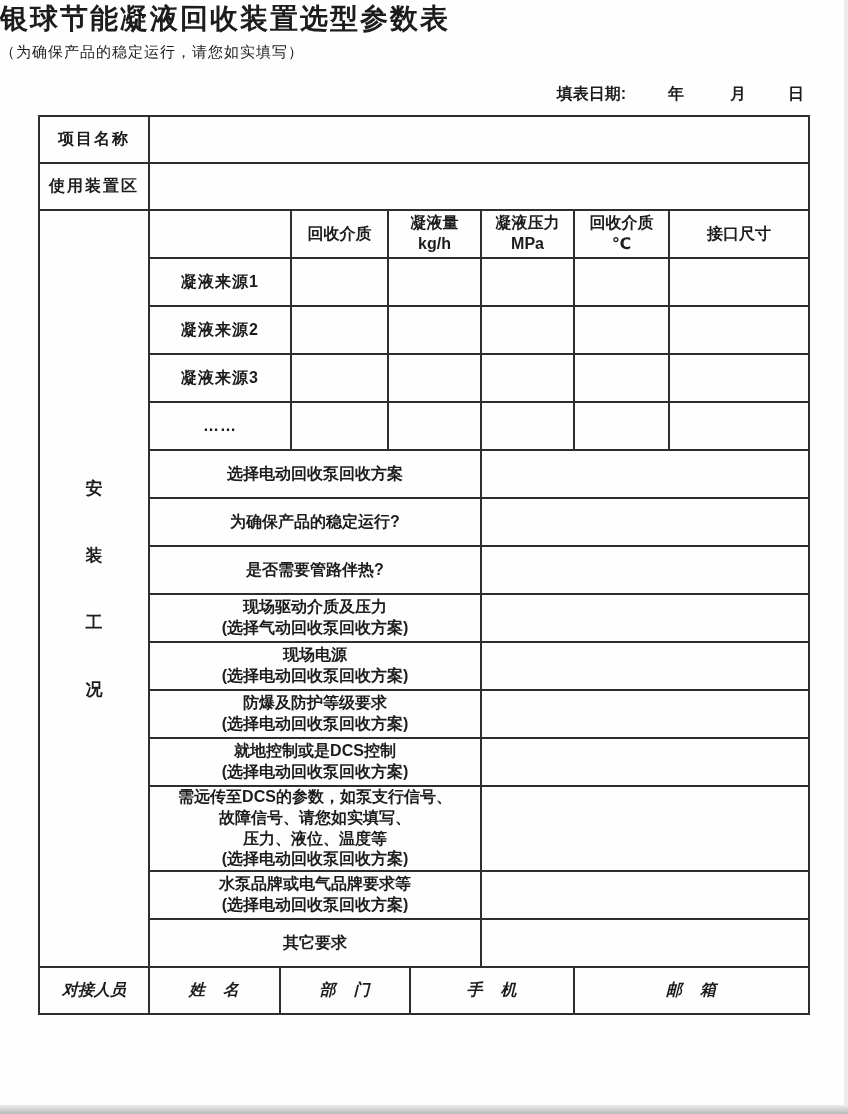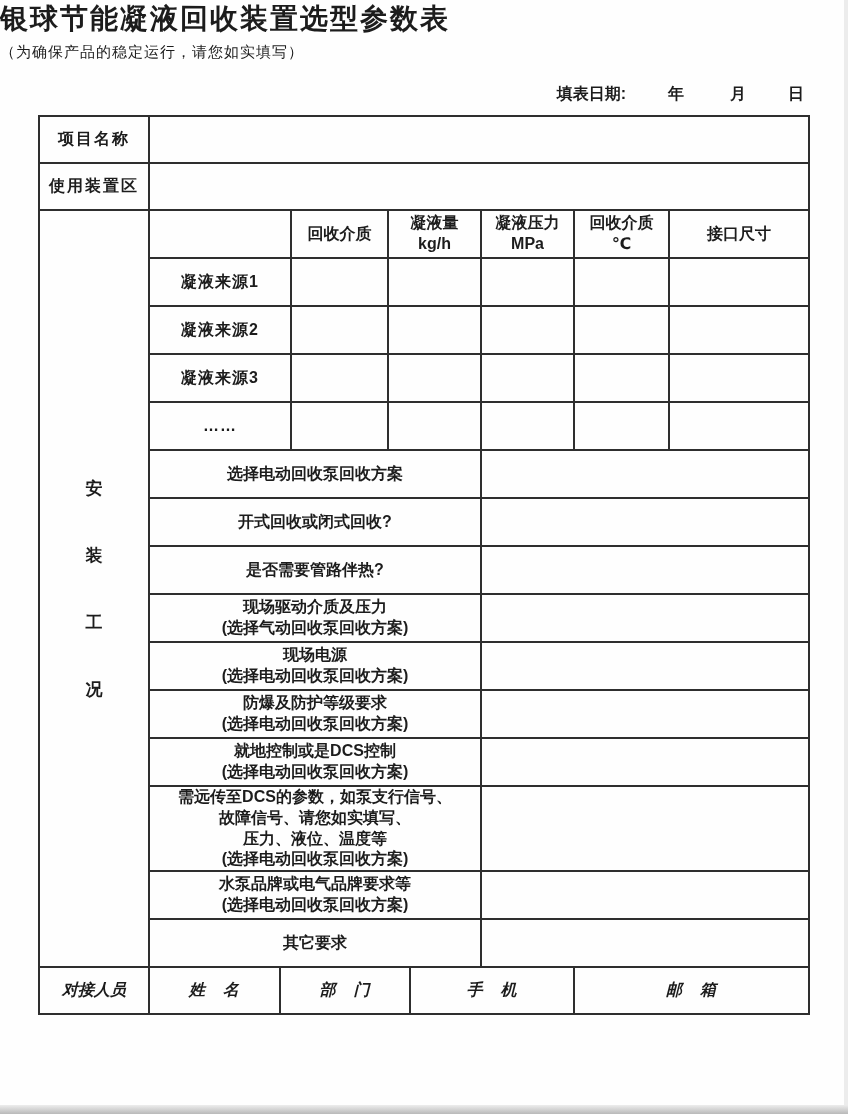--- a/index.html
+++ b/index.html
@@ -181,21 +181,21 @@
     </tr>
 
     <tr class="h48">
       <td colspan="3">
             <span class="line">选择电动回收泵回收方案</span>
           </td>
       <td colspan="3"></td>
     </tr>
     <tr class="h48">
       <td colspan="3">
-            <span class="line">开式回收或闭式回收?</span>
+            <span class="line">为确保产品的稳定运行?</span>
           </td>
       <td colspan="3"></td>
     </tr>
     <tr class="h48">
       <td colspan="3">
             <span class="line">是否需要管路伴热?</span>
           </td>
       <td colspan="3"></td>
     </tr>
     <tr class="h48">

